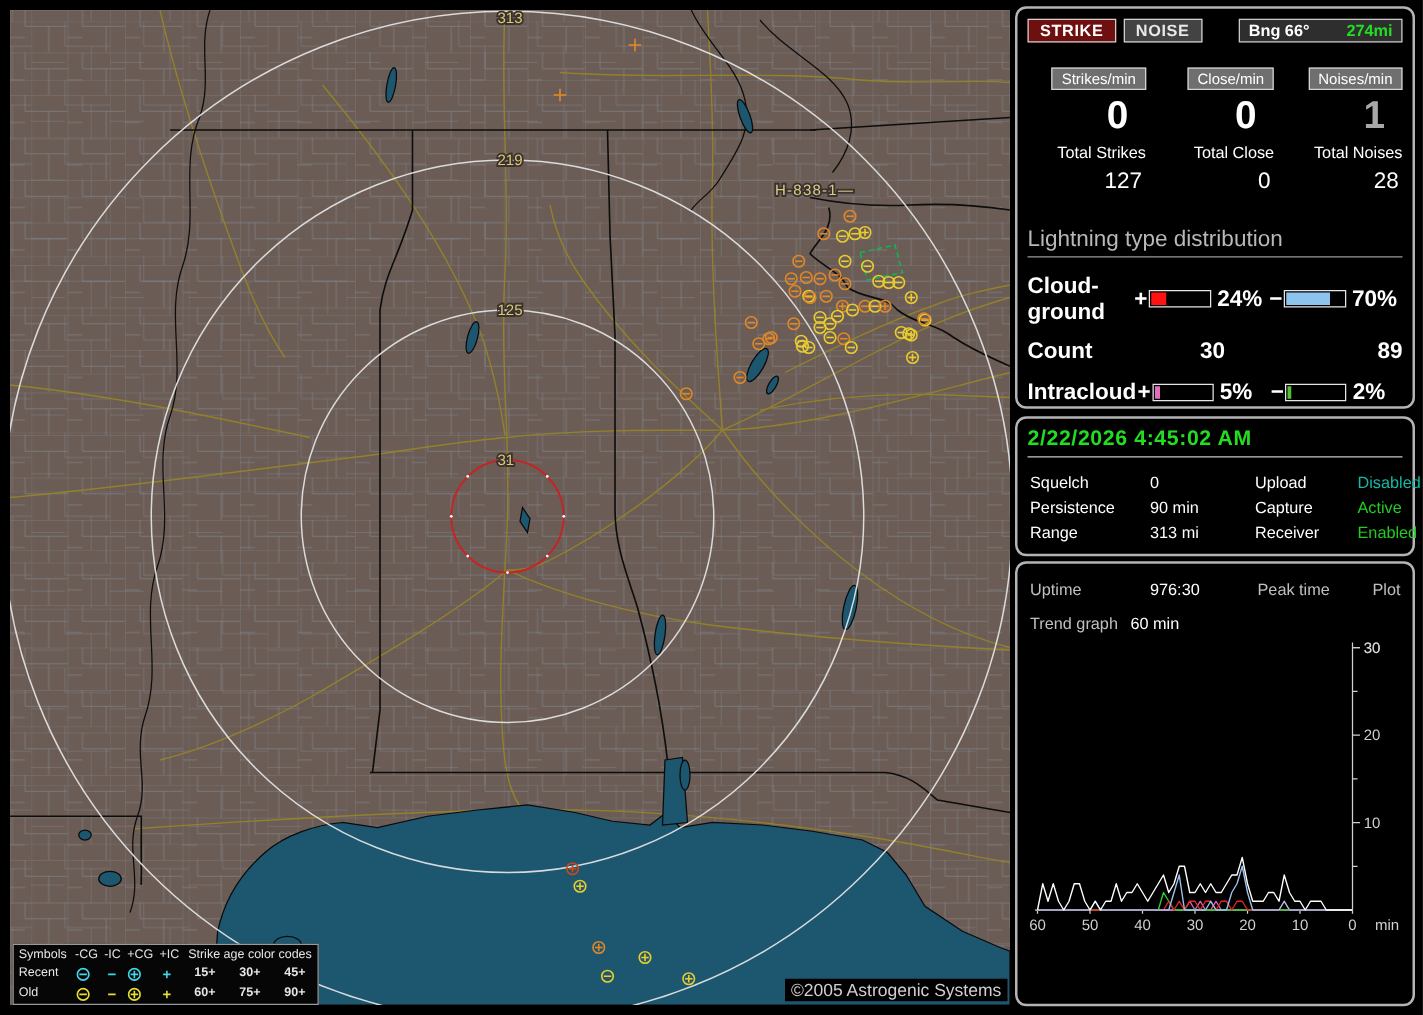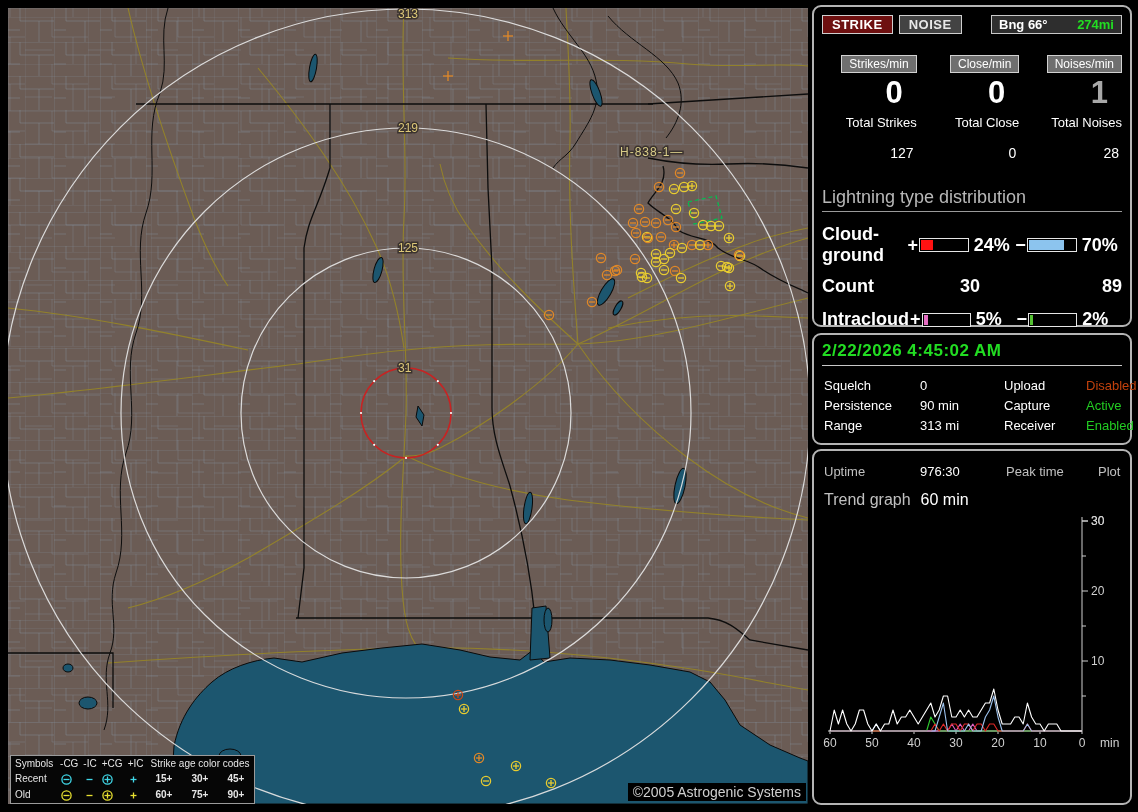--- a/index.html
+++ b/index.html
@@ -32,45 +32,45 @@
           border:1px solid #c8c8c8;padding:1px 7px;font-size:13px;font-weight:bold;min-width:115px;}
   .bng-range{color:#22dd22;margin-left:auto;}
   
   .cgrid{display:grid;grid-template-columns:1fr 1fr 1fr;margin:20px 8px 0 8px;column-gap:8px;}
   .ccol{text-align:right;}
   .cbadge{display:inline-block;background:#6f6f6f;color:#fff;border:1px solid #d2d2d2;
           font-size:12px;padding:0 7px;line-height:16px;}
   .crate{font-size:31px;font-weight:bold;line-height:36px;margin-top:2px;padding-right:14px;}
   .crate.dim{color:#a8a8a8;}
   .ctlab{font-size:13px;margin-top:4px;}
-  .ctval{font-size:14px;margin-top:15px;padding-right:3px;}
+  .ctval{font-size:18px;margin-top:5px;padding-right:3px;}
   
   .dist{margin:26px 8px 0 8px;font-size:18px;}
   .dist-title{color:#b8b8b8;border-bottom:1px solid #9a9a9a;padding-bottom:3px;}
   .drow{display:flex;align-items:center;margin-top:12px;font-weight:bold;}
   .dlabel{width:92px;}
   .dsign{width:14px;text-align:center;font-weight:bold;}
   .dbar{width:52px;height:12px;border:1px solid #e6e6e6;background:#000;position:relative;}
   .dbar i{position:absolute;left:1px;top:1px;bottom:1px;display:block;}
   .dpct{width:44px;padding-left:5px;}
   .crow{display:flex;margin-top:10px;font-weight:bold;gap:32px;}
   .crow .c1{width:106px;}
   .crow .c2{width:110px;}
   
   .datetime{color:#22dd22;font-size:17px;font-weight:bold;margin:6px 8px 0 8px;
             letter-spacing:0.5px;border-bottom:1px solid #c8c8c8;padding-bottom:4px;}
   .srows{margin:10px 8px 0 10px;font-size:13px;}
   .srow{display:grid;grid-template-columns:96px 84px 82px 1fr;line-height:20px;}
   .val-on{color:#22cc22;}
-  .val-off{color:#c2410c;}
+  .val-off{color:#14b8a6;}
   
   .strows{margin:10px 8px 0 10px;font-size:13px;}
   .strow{display:grid;grid-template-columns:96px 86px 92px 1fr;line-height:22px;}
   .glabel{color:#c0c0c0;}
-  .trendrow{margin:8px 8px 0 10px;font-size:16px;display:flex;gap:10px;}
+  .trendrow{margin:8px 8px 0 10px;font-size:13px;display:flex;gap:10px;}
   #trend-chart{margin:2px 0 0 6px;}
 </style>
 </head>
 <body>
 
 <div id="map-wrap">
   <svg id="map-svg" width="800" height="796" viewBox="0 0 800 796">
     <defs>
       <pattern id="county1" width="46" height="34" patternUnits="userSpaceOnUse">
         <path d="M0 0 H46 M0 0 V34 M12 0 V13 H31 V34 M31 13 H46 M0 22 H12" stroke="#8a96a0" stroke-width="0.7" fill="none" opacity="0.55"></path>

